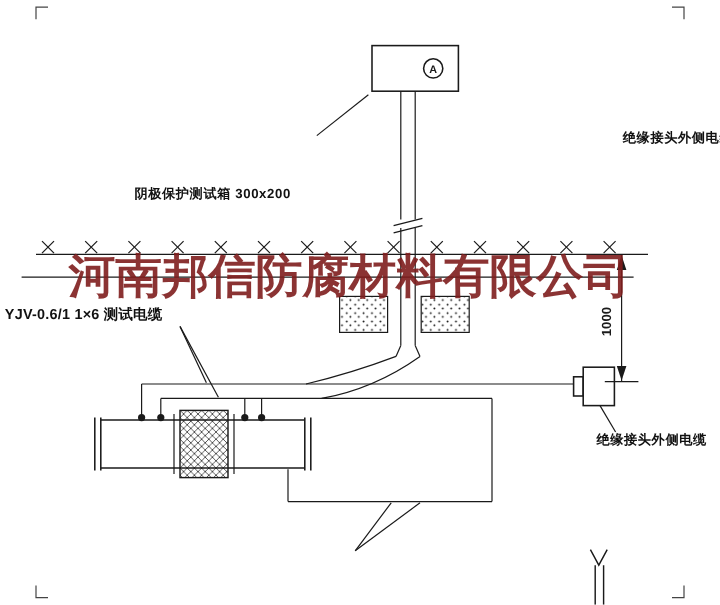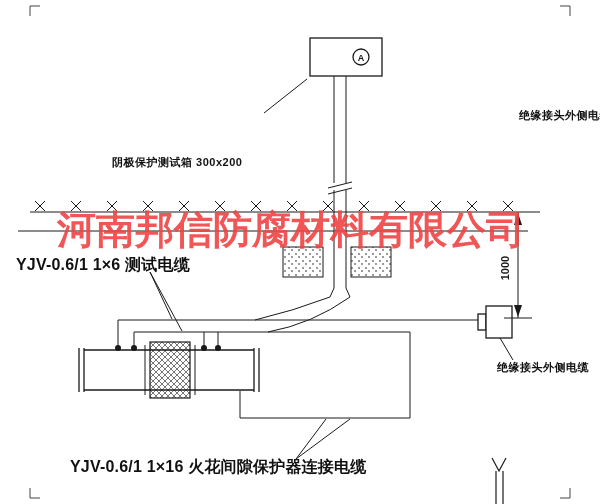--- a/index.html
+++ b/index.html
@@ -6,24 +6,24 @@
   body{
     width:600px;height:504px;position:relative;background:#ffffff;
     font-family:"Liberation Sans",sans-serif;overflow:hidden;
   }
   .stage{position:absolute;left:0;top:0;width:600px;height:504px;}
   svg{position:absolute;left:0;top:0;}
   .lbl{
     position:absolute;color:#111;font-weight:bold;font-size:11px;
     white-space:nowrap;line-height:1.1;letter-spacing:0.5px;
   }
-  .lbl-mono{font-size:16px;letter-spacing:0.2px;margin-left:12px;}
+  .lbl-mono{font-size:12px;letter-spacing:0.2px;}
   .watermark{
     position:absolute;left:57px;top:203px;font-size:39px;font-weight:bold;
-    font-family:"Liberation Serif",serif;color:#ef4444;opacity:0.9;
+    font-family:"Liberation Serif",serif;color:#7f1d1d;opacity:0.9;
     white-space:nowrap;letter-spacing:0px;
   }
 </style>
 </head>
 <body>
 
 <div class="stage">
 
 <svg width="600" height="504" viewBox="0 0 600 504">
   <defs>
@@ -164,15 +164,14 @@
 <div class="watermark">河南邦信防腐材料有限公司</div>
 
 <div class="lbl" style="left:112px;top:108px;margin-top:48px;">阴极保护测试箱 300x200</div>
 
 <div class="lbl" style="left:519px;top:109px;">绝缘接头外侧电缆</div>
 
 <div class="lbl lbl-mono" style="left:4px;top:256px;">YJV-0.6/1 1×6 测试电缆</div>
 
 <div class="lbl" style="left:497px;top:361px;">绝缘接头外侧电缆</div>
 
-<div class="lbl lbl-mono" style="left:58px;top:458px;">YJV-0.6/1 1×16 火花间隙保护器连接电缆</div>
 
 </div>
 
 </body></html>

